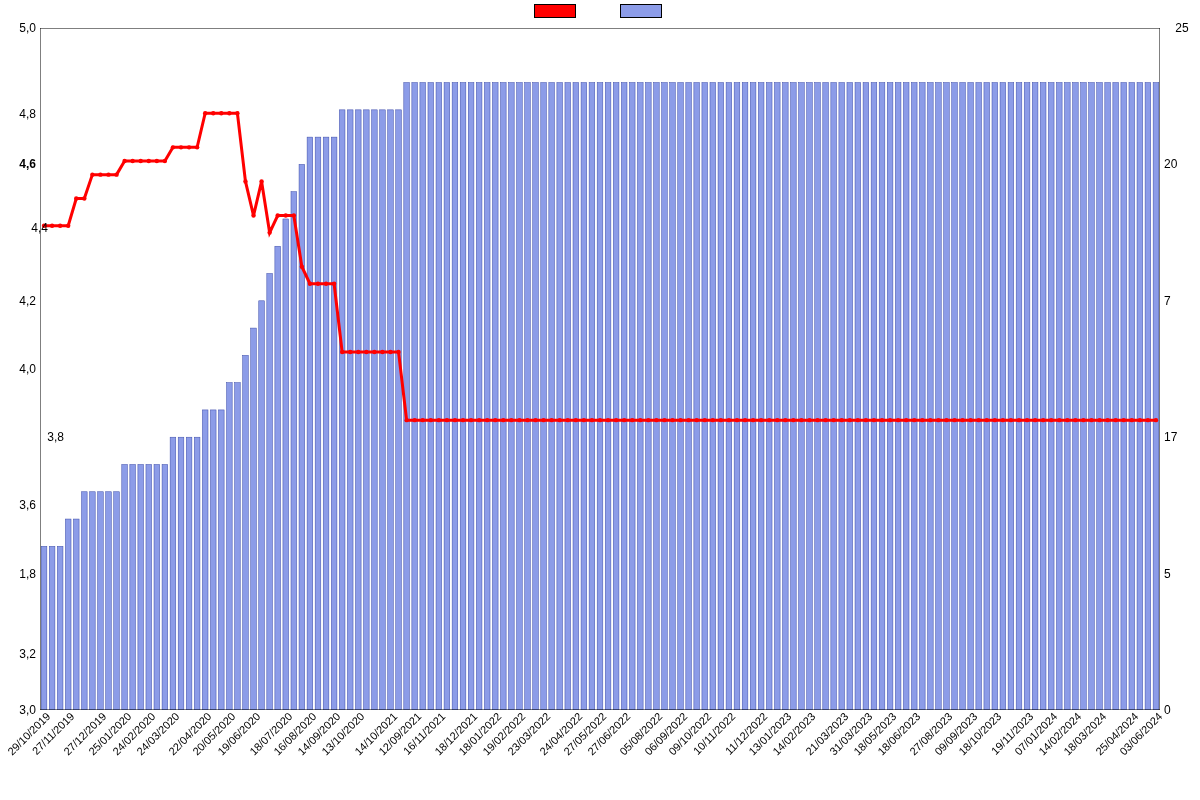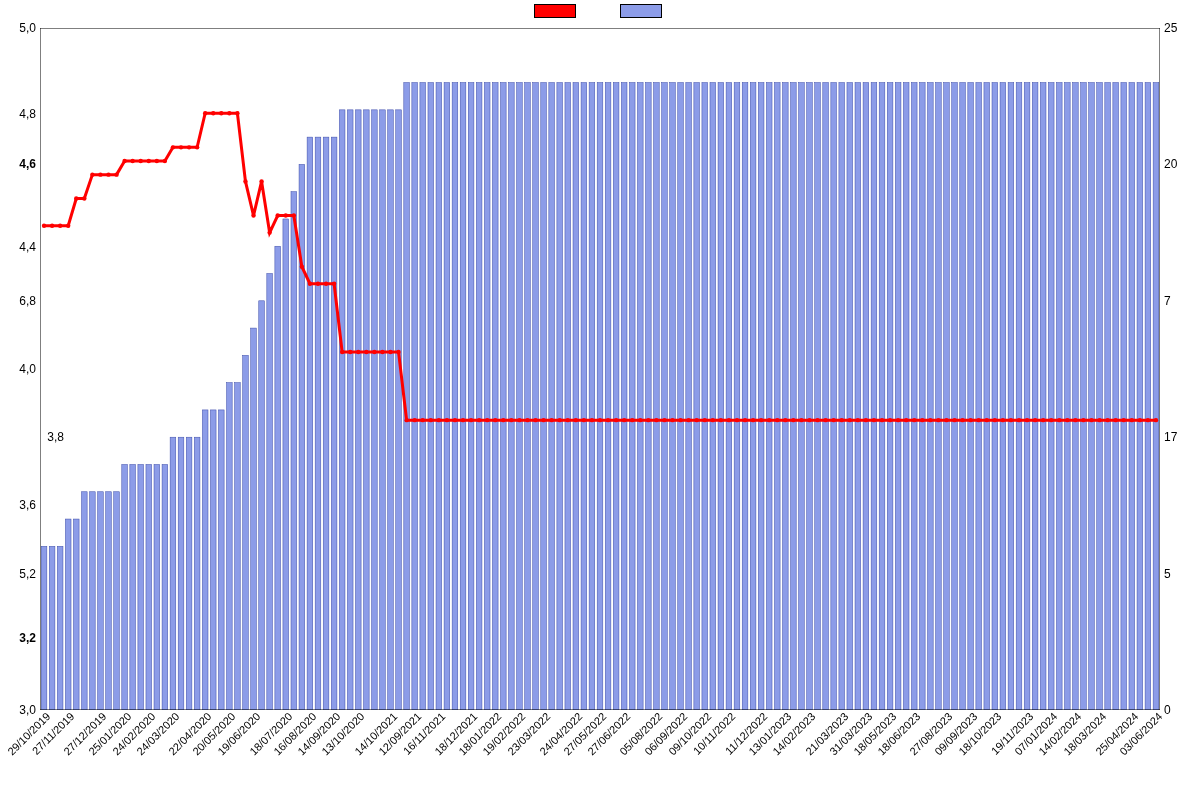--- a/index.html
+++ b/index.html
@@ -425,38 +425,38 @@
         <line x1="1011.2230215827337" x2="1011.2230215827337" y1="682" y2="687" stroke="#000"></line>
         <line x1="1035.3956834532373" x2="1035.3956834532373" y1="682" y2="687" stroke="#000"></line>
         <line x1="1059.568345323741" x2="1059.568345323741" y1="682" y2="687" stroke="#000"></line>
         <line x1="1091.798561151079" x2="1091.798561151079" y1="682" y2="687" stroke="#000"></line>
         <line x1="1115.9712230215825" x2="1115.9712230215825" y1="682" y2="687" stroke="#000"></line>
       </svg>
   </div>
 
   <div id="y-left-labels">
       <div class="y-left-label" style="top: 710px;">3,0</div>
-      <div class="y-left-label" style="top: 638px; font-weight: bold;">3,2</div>
-      <div class="y-left-label" style="top: 573.6px;">5,2</div>
+      <div class="y-left-label" style="top: 654px;">3,2</div>
+      <div class="y-left-label" style="top: 573.6px;">1,8</div>
       <div class="y-left-label" style="top: 505px;">3,6</div>
       <div class="y-left-label" style="top: 437.2px; margin-left: 28px;">3,8</div>
       <div class="y-left-label" style="top: 369px;">4,0</div>
-      <div class="y-left-label" style="top: 300.8px;">6,8</div>
-      <div class="y-left-label" style="top: 247px;">4,4</div>
+      <div class="y-left-label" style="top: 300.8px;">4,2</div>
+      <div class="y-left-label" style="top: 228px; padding-left: 12px;">4,4</div>
       <div class="y-left-label" style="top: 164.4px; font-weight: bold;">4,6</div>
       <div class="y-left-label" style="top: 114px;">4,8</div>
       <div class="y-left-label" style="top: 28px;">5,0</div>
     </div>
   <div id="y-right-labels">
       <div class="y-right-label" style="top: 710px;">0</div>
       <div class="y-right-label" style="top: 573.6px;">5</div>
       <div class="y-right-label" style="top: 437.2px;">17</div>
       <div class="y-right-label" style="top: 300.8px;">7</div>
       <div class="y-right-label" style="top: 164.4px;">20</div>
-      <div class="y-right-label" style="top: 28px;">25</div>
+      <div class="y-right-label" style="top: 28px; text-align: center;">25</div>
     </div>
 
   <div class="x-labels" id="x-labels">
       <div class="x-label" style="left: 4.02878px;">29/10/2019</div>
       <div class="x-label" style="left: 28.2014px;">27/11/2019</div>
       <div class="x-label" style="left: 60.4317px;">27/12/2019</div>
       <div class="x-label" style="left: 84.6043px;">25/01/2020</div>
       <div class="x-label" style="left: 108.777px;">24/02/2020</div>
       <div class="x-label" style="left: 132.95px;">24/03/2020</div>
       <div class="x-label" style="left: 165.18px;">22/04/2020</div>

